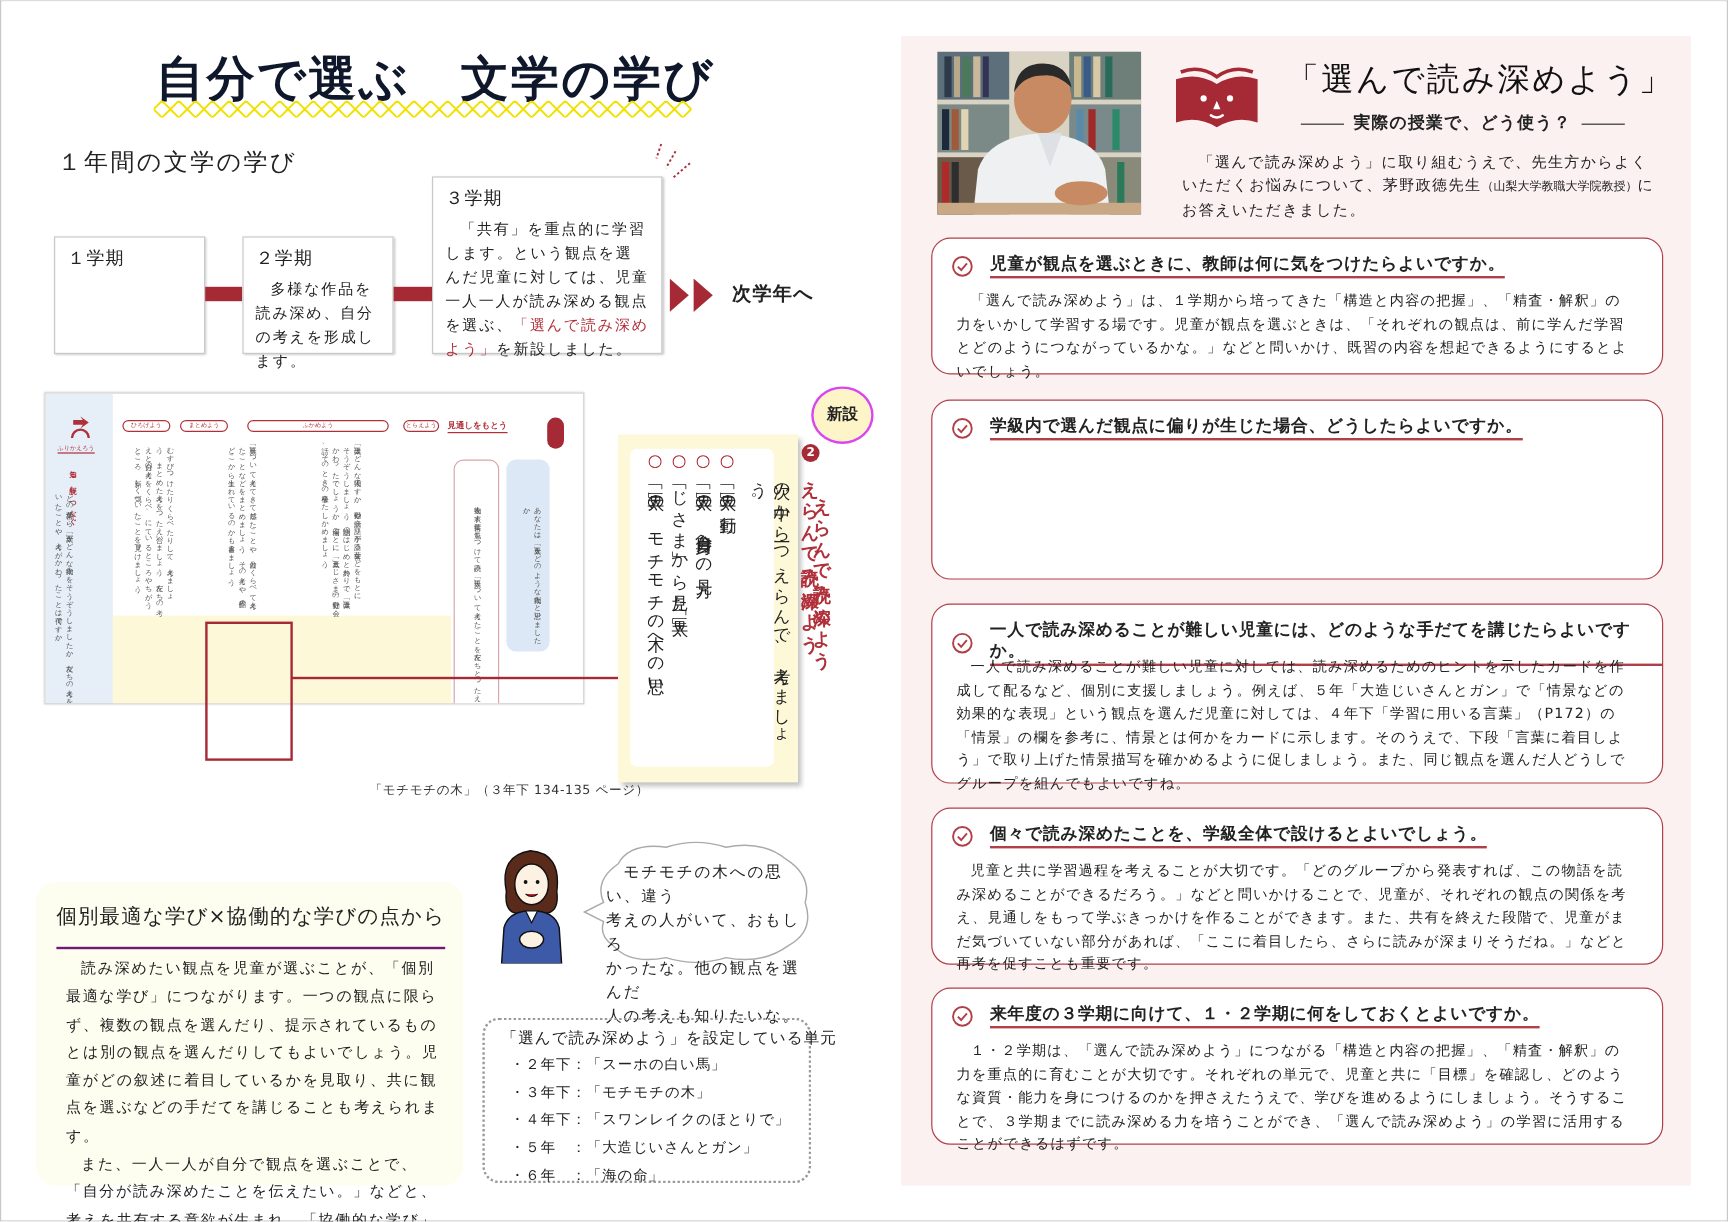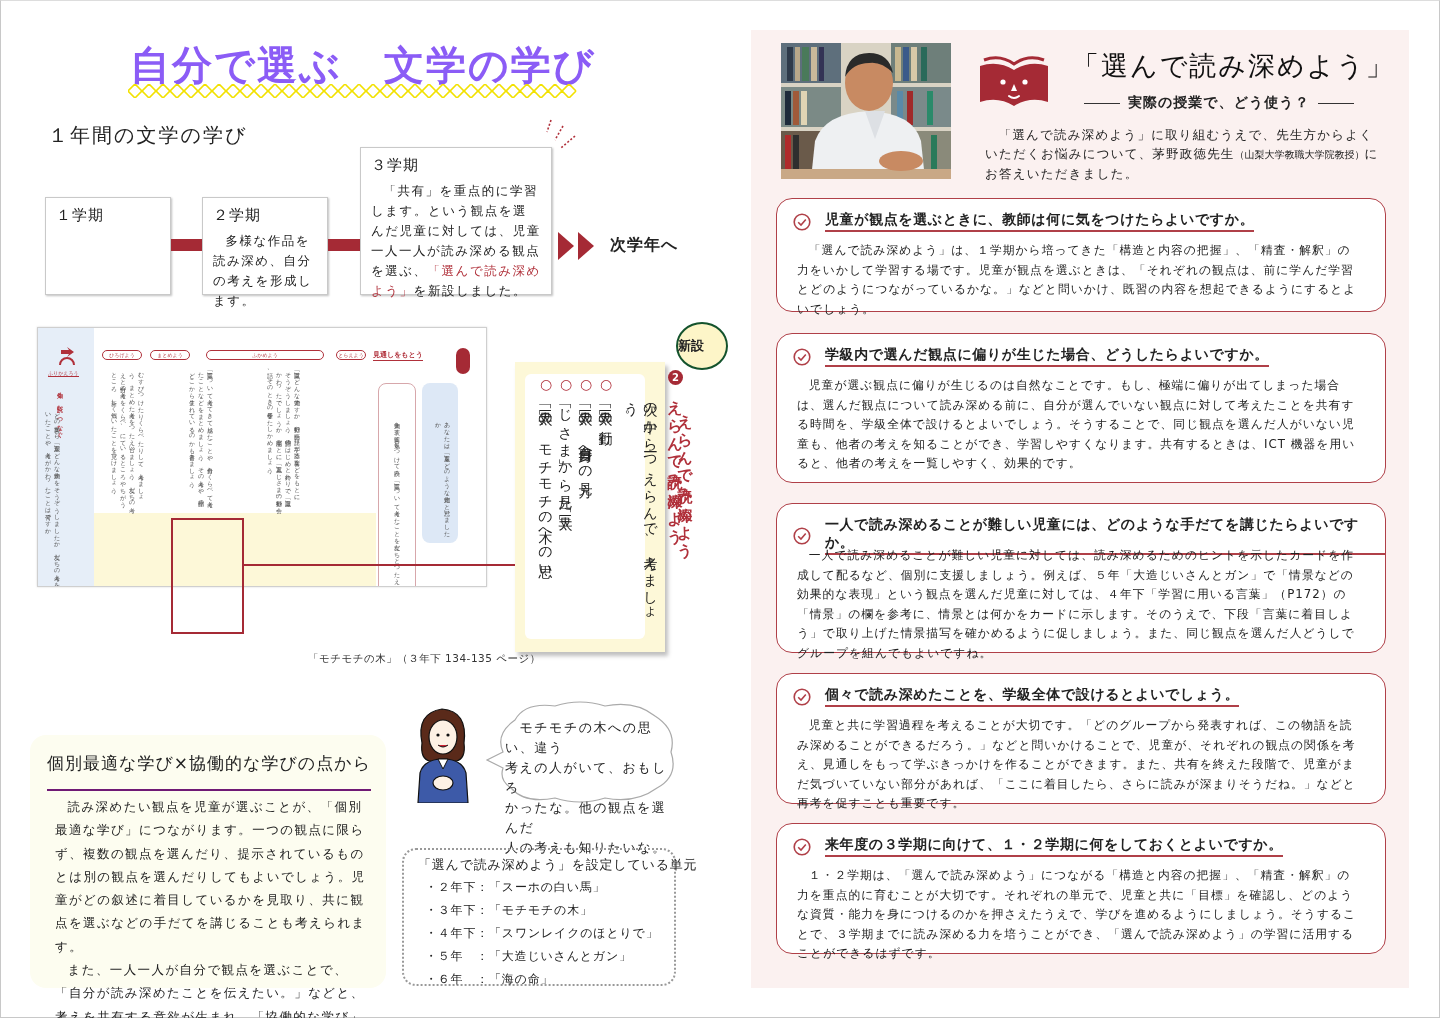--- a/index.html
+++ b/index.html
@@ -2,21 +2,21 @@
 <html><head>
 <meta charset="utf-8">
 <style>
 *{box-sizing:border-box;margin:0;padding:0}
 html,body{width:1440px;height:1018px;background:#fff;overflow:hidden}
 body{font-family:"DejaVu Sans","Liberation Sans",sans-serif;color:#222;position:relative}
 .frame{position:absolute;left:0;top:0;width:1440px;height:1018px;border:1px solid #c8c8c8;border-top-color:#ddd}
 .abs{position:absolute}
 
 
-.main-title{left:130px;top:38px;font-size:40px;font-weight:bold;letter-spacing:2px;color:#8b5cf6;white-space:pre}
+.main-title{left:130px;top:38px;font-size:40px;font-weight:bold;letter-spacing:2px;color:#0f172a;white-space:pre}
 .zigzag{left:128px;top:84px;width:452px;height:14px}
 .sub-title{left:48px;top:122px;font-size:20px;color:#222;letter-spacing:2px}
 .sparkle{left:545px;top:118px;width:36px;height:40px}
 
 .term-box{background:#fff;border:1px solid #c9c9c9;box-shadow:1px 1px 2px rgba(0,0,0,.25);padding:8px 10px}
 .term-box h3{font-size:15px;font-weight:normal;margin-bottom:6px;letter-spacing:1px}
 .term-box p{font-size:12.5px;line-height:20px;letter-spacing:1.5px;text-indent:1em}
 .term1{left:45px;top:197px;width:126px;height:98px}
 .term2{left:202px;top:197px;width:126px;height:98px}
 .term3{left:360px;top:147px;width:192px;height:148px}
@@ -36,21 +36,21 @@
 .tb-caption{left:308px;top:652px;font-size:10.5px;color:#333;letter-spacing:.5px}
 .red-line{left:243px;top:564px;width:272px;height:2px;background:#a52a35}
 .red-frame{left:171px;top:518px;width:73px;height:116px;border:2px solid #a52a35}
 
 
 .zoom-card{left:515px;top:362px;width:150px;height:290px;background:#fdf8d8;box-shadow:3px 4px 4px rgba(0,0,0,.25)}
 .zoom-inner{position:absolute;left:10px;top:12px;width:120px;height:265px;background:#fff;border-radius:6px}
 .zoom-vert{position:absolute;writing-mode:vertical-rl;font-size:14px;line-height:19px;letter-spacing:1px;color:#222}
 .zoom-head{color:#b0303a;font-weight:bold;font-size:15px}
 .zoom-badge{position:absolute;left:668px;top:370px;width:15px;height:15px;border-radius:50%;background:#a52a35;color:#fff;font-size:10px;text-align:center;line-height:15px;font-weight:bold}
-.new-bubble{left:676px;top:322px;width:52px;height:48px;border-radius:50%;background:#fdf5c8;border:2px solid #14532d;font-size:13px;font-weight:bold;color:#222;line-height:44px}
+.new-bubble{left:676px;top:322px;width:52px;height:48px;border-radius:50%;background:#fdf5c8;border:2px solid #d946ef;font-size:13px;font-weight:bold;color:#222;text-align:center;line-height:44px}
 
 
 .opt-box{left:30px;top:735px;width:356px;height:253px;background:#fdfdf0;border-radius:16px}
 .opt-title{left:47px;top:752px;font-size:17px;letter-spacing:1px;border-bottom:2px solid #701a75;padding-bottom:14px}
 .opt-body{left:55px;top:795px;width:312px;font-size:12.5px;line-height:23.3px;letter-spacing:1.4px}
 .opt-body p{text-indent:1em}
 
 .teacher{left:412px;top:703px;width:62px;height:100px}
 .speech{left:485px;top:700px;width:190px;height:104px}
 .speech-text{left:505px;top:718px;width:170px;font-size:13px;line-height:20px;letter-spacing:1.5px}
@@ -276,21 +276,20 @@
 </div>
 
 <div class="abs qa qa2">
   <div class="qa-head">
     <svg class="check" viewBox="0 0 18 18">
         <circle cx="9" cy="9" r="7.8" fill="none" stroke="#b04048" stroke-width="1.6"></circle>
         <path d="M5.2 9.2 L8 12 L12.8 6.4" fill="none" stroke="#b04048" stroke-width="1.6"></path>
       </svg>
     <span class="qa-q">学級内で選んだ観点に偏りが生じた場合、どうしたらよいですか。</span>
   </div>
-  <p class="qa-a">児童が選ぶ観点に偏りが生じるのは自然なことです。もし、極端に偏りが出てしまった場合は、選んだ観点について読み深める前に、自分が選んでいない観点に対して考えたことを共有する時間を、学級全体で設けるとよいでしょう。そうすることで、同じ観点を選んだ人がいない児童も、他者の考えを知ることができ、学習しやすくなります。共有するときは、ICT 機器を用いると、他者の考えを一覧しやすく、効果的です。</p>
 </div>
 
 <div class="abs qa qa3">
   <div class="qa-head">
     <svg class="check" viewBox="0 0 18 18">
         <circle cx="9" cy="9" r="7.8" fill="none" stroke="#b04048" stroke-width="1.6"></circle>
         <path d="M5.2 9.2 L8 12 L12.8 6.4" fill="none" stroke="#b04048" stroke-width="1.6"></path>
       </svg>
     <span class="qa-q">一人で読み深めることが難しい児童には、どのような手だてを講じたらよいですか。</span>
   </div>

